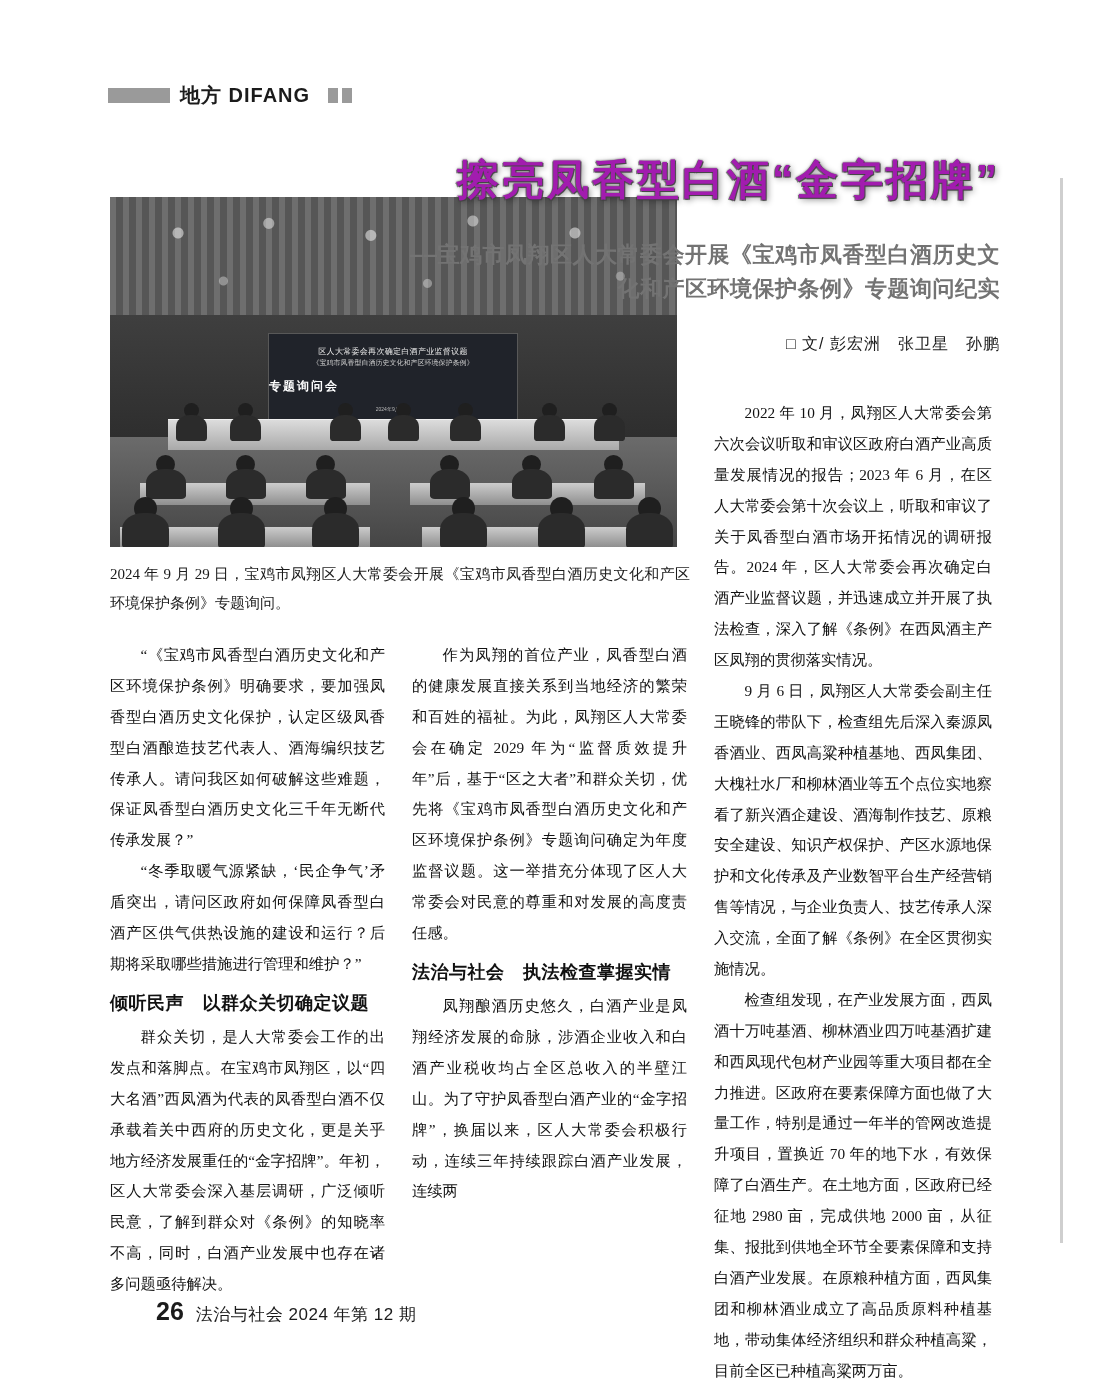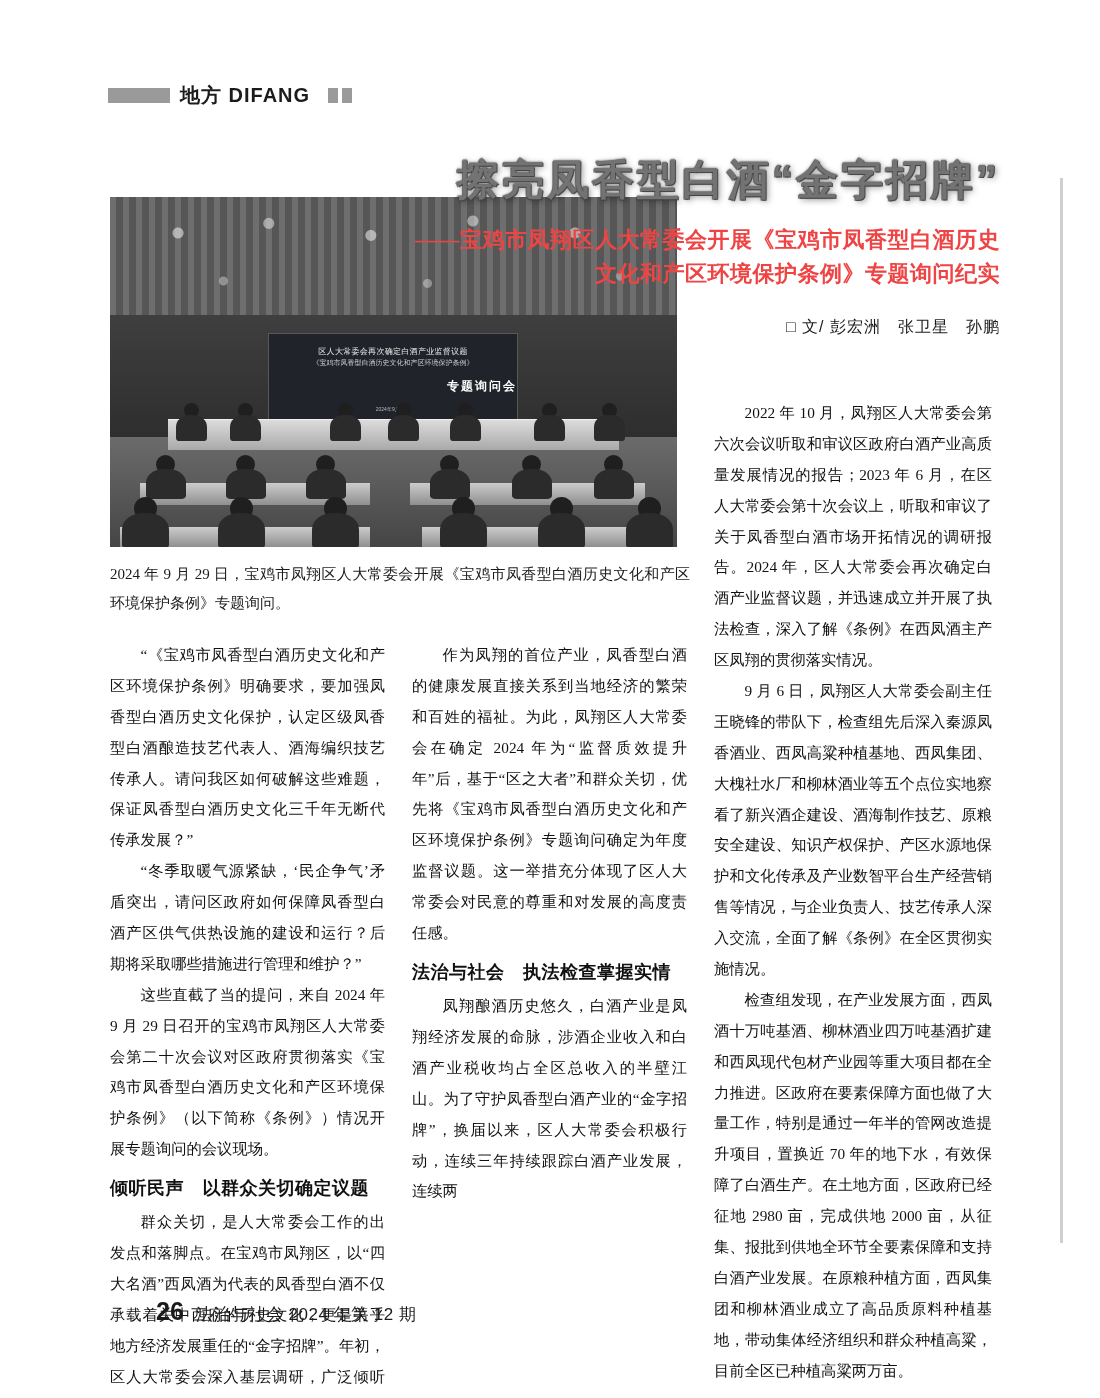--- a/index.html
+++ b/index.html
@@ -78,37 +78,37 @@
       0 0 2px rgba(60,60,60,0.95),
       1px 1px 0 rgba(70,70,70,0.9),
       -1px 1px 0 rgba(70,70,70,0.6),
       2px 2px 6px rgba(0,0,0,0.45);
     line-height: 1.25;
   }
   .headline-2 {
     font-family: "Liberation Sans", sans-serif;
     font-size: 42px;
     font-weight: bold;
-    color: #737373;
+    color: #a21caf;
     letter-spacing: 3px;
     text-shadow:
       0 0 2px rgba(60,60,60,0.95),
       1px 1px 0 rgba(70,70,70,0.9),
       -1px 1px 0 rgba(70,70,70,0.6),
       2px 2px 6px rgba(0,0,0,0.45);
     line-height: 1.25;
     margin-top: 4px;
   }
   .subhead {
-    font-family: Liberation Serif, serif;
+    font-family: Liberation Mono, monospace;
     font-size: 22px;
     font-weight: bold;
-    color: #ef4444;
+    color: #737373;
     line-height: 1.55;
-    margin-top: 16px;
+    margin-top: 33px;
     letter-spacing: 0.5px;
   }
   .byline {
     margin-top: 26px;
     font-family: "Liberation Sans", sans-serif;
     font-size: 16px;
     color: #1b1b1b;
     letter-spacing: 1px;
   }
 
@@ -172,27 +172,26 @@
     position: absolute;
     left: 0; right: 0; top: 24px;
     text-align: center;
     color: #cfcfcf;
     font-size: 7px;
     font-family: "Liberation Sans", sans-serif;
   }
   .photo .screen .l3 {
     position: absolute;
     left: 0; right: 0; top: 44px;
-    text-align: right;
+    text-align: left;
     color: #ffffff;
     font-size: 12px;
     font-weight: bold;
     letter-spacing: 2px;
     font-family: "Liberation Sans", sans-serif;
-    padding-left: 48px;
   }
   .photo .screen .l4 {
     position: absolute;
     left: 0; right: 0; bottom: 8px;
     text-align: center;
     color: #b9b9b9;
     font-size: 5px;
     font-family: "Liberation Sans", sans-serif;
   }
   .photo .floor {
@@ -369,27 +368,26 @@
 
 <div class="headline-wrap">
   <div class="headline-2">擦亮凤香型白酒“金字招牌”</div>
   <div class="subhead">——宝鸡市凤翔区人大常委会开展《宝鸡市凤香型白酒历史文化和产区环境保护条例》专题询问纪实</div>
   <div class="byline">□ 文/ 彭宏洲　张卫星　孙鹏</div>
 </div>
 
 <div class="col" id="col1">
   <p>“《宝鸡市凤香型白酒历史文化和产区环境保护条例》明确要求，要加强凤香型白酒历史文化保护，认定区级凤香型白酒酿造技艺代表人、酒海编织技艺传承人。请问我区如何破解这些难题，保证凤香型白酒历史文化三千年无断代传承发展？”</p>
   <p>“冬季取暖气源紧缺，‘民企争气’矛盾突出，请问区政府如何保障凤香型白酒产区供气供热设施的建设和运行？后期将采取哪些措施进行管理和维护？”</p>
-  <p>这些直截了当的提问，来自 2024 年 9 月 29 日召开的宝鸡市凤翔区人大常委会第二十次会议对区政府贯彻落实《宝鸡市凤香型白酒历史文化和产区环境保护条例》（以下简称《条例》）情况开展专题询问的会议现场。</p>
   <h3>倾听民声　以群众关切确定议题</h3>
   <p>群众关切，是人大常委会工作的出发点和落脚点。在宝鸡市凤翔区，以“四大名酒”西凤酒为代表的凤香型白酒不仅承载着关中西府的历史文化，更是关乎地方经济发展重任的“金字招牌”。年初，区人大常委会深入基层调研，广泛倾听民意，了解到群众对《条例》的知晓率不高，同时，白酒产业发展中也存在诸多问题亟待解决。</p>
 </div>
 
 <div class="col" id="col2">
-  <p>作为凤翔的首位产业，凤香型白酒的健康发展直接关系到当地经济的繁荣和百姓的福祉。为此，凤翔区人大常委会在确定 2024 年为“监督质效提升年”后，基于“区之大者”和群众关切，优先将《宝鸡市凤香型白酒历史文化和产区环境保护条例》专题询问确定为年度监督议题。这一举措充分体现了区人大常委会对民意的尊重和对发展的高度责任感。</p>
+  <p>作为凤翔的首位产业，凤香型白酒的健康发展直接关系到当地经济的繁荣和百姓的福祉。为此，凤翔区人大常委会在确定 2029 年为“监督质效提升年”后，基于“区之大者”和群众关切，优先将《宝鸡市凤香型白酒历史文化和产区环境保护条例》专题询问确定为年度监督议题。这一举措充分体现了区人大常委会对民意的尊重和对发展的高度责任感。</p>
   <h3>法治与社会　执法检查掌握实情</h3>
   <p>凤翔酿酒历史悠久，白酒产业是凤翔经济发展的命脉，涉酒企业收入和白酒产业税收均占全区总收入的半壁江山。为了守护凤香型白酒产业的“金字招牌”，换届以来，区人大常委会积极行动，连续三年持续跟踪白酒产业发展，连续两</p>
 </div>
 
 <div class="col" id="col3">
   <p>2022 年 10 月，凤翔区人大常委会第六次会议听取和审议区政府白酒产业高质量发展情况的报告；2023 年 6 月，在区人大常委会第十次会议上，听取和审议了关于凤香型白酒市场开拓情况的调研报告。2024 年，区人大常委会再次确定白酒产业监督议题，并迅速成立并开展了执法检查，深入了解《条例》在西凤酒主产区凤翔的贯彻落实情况。</p>
   <p>9 月 6 日，凤翔区人大常委会副主任王晓锋的带队下，检查组先后深入秦源凤香酒业、西凤高粱种植基地、西凤集团、大槐社水厂和柳林酒业等五个点位实地察看了新兴酒企建设、酒海制作技艺、原粮安全建设、知识产权保护、产区水源地保护和文化传承及产业数智平台生产经营销售等情况，与企业负责人、技艺传承人深入交流，全面了解《条例》在全区贯彻实施情况。</p>
   <p>检查组发现，在产业发展方面，西凤酒十万吨基酒、柳林酒业四万吨基酒扩建和西凤现代包材产业园等重大项目都在全力推进。区政府在要素保障方面也做了大量工作，特别是通过一年半的管网改造提升项目，置换近 70 年的地下水，有效保障了白酒生产。在土地方面，区政府已经征地 2980 亩，完成供地 2000 亩，从征集、报批到供地全环节全要素保障和支持白酒产业发展。在原粮种植方面，西凤集团和柳林酒业成立了高品质原料种植基地，带动集体经济组织和群众种植高粱，目前全区已种植高粱两万亩。</p>
 
 </div>

